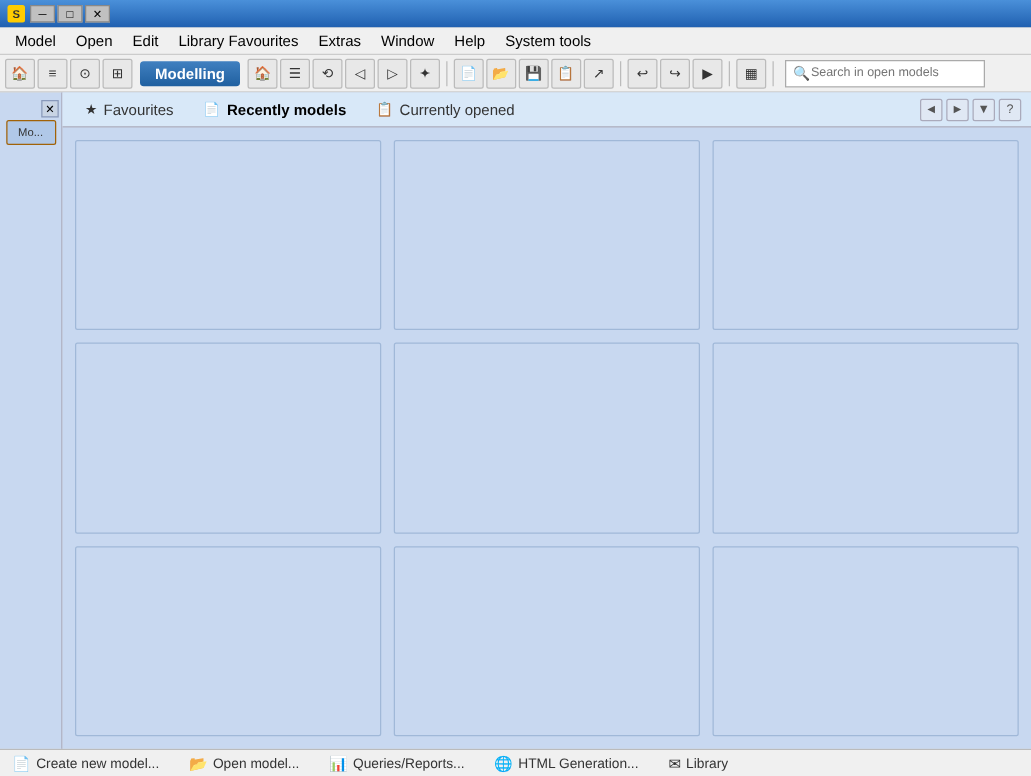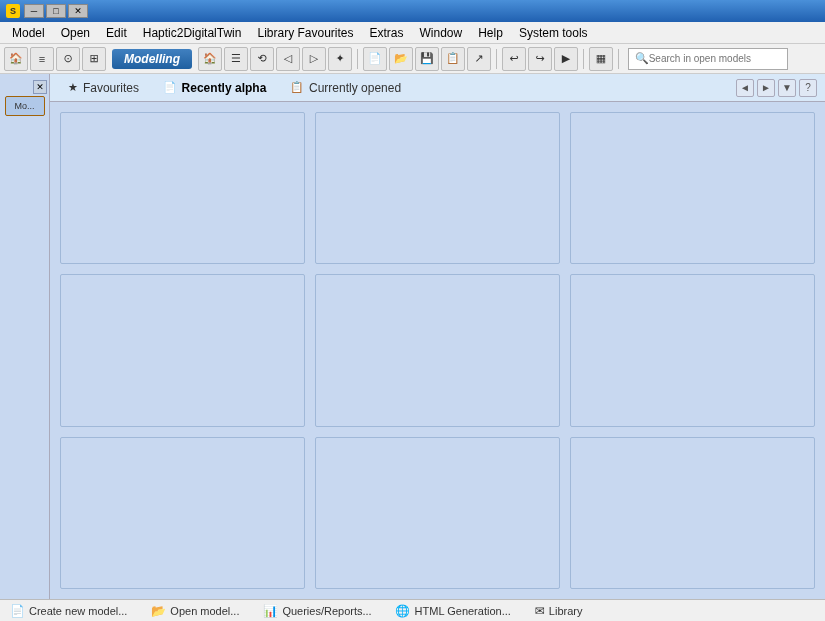--- a/index.html
+++ b/index.html
@@ -96,21 +96,20 @@
       color: #333;
     }
     .toolbar-label {
       background: linear-gradient(to bottom, #4080c0, #2060a0);
       color: white;
       padding: 3px 12px;
       border-radius: 3px;
       font-size: 12px;
       font-weight: bold;
       margin: 0 4px;
-      font-style: italic;
     }
     .toolbar-separator {
       width: 1px;
       height: 20px;
       background: #bbb;
       margin: 0 3px;
     }
     .search-box {
       background: white;
       border: 1px solid #aaa;
@@ -269,21 +268,20 @@
     <div class="title-bar-btn">─</div>
     <div class="title-bar-btn">□</div>
     <div class="title-bar-btn">✕</div>
   </div>
 </div>
 
 <div class="menu-bar">
   <span class="menu-item">Model</span>
   <span class="menu-item">Open</span>
   <span class="menu-item">Edit</span>
-  <span class="menu-item">Haptic2DigitalTwin</span>
   <span class="menu-item">Library Favourites</span>
   <span class="menu-item">Extras</span>
   <span class="menu-item">Window</span>
   <span class="menu-item">Help</span>
   <span class="menu-item">System tools</span>
 </div>
 
 <div class="toolbar">
   <div class="toolbar-btn">🏠</div>
   <div class="toolbar-btn">≡</div>
@@ -328,21 +326,21 @@
 
   <div class="content-area">
 
     <div class="tab-bar">
       <div class="tab-item">
         <span class="tab-icon">★</span>
         <span>Favourites</span>
       </div>
       <div class="tab-item active">
         <span class="tab-icon">📄</span>
-        <span>Recently alpha</span>
+        <span>Recently models</span>
       </div>
       <div class="tab-item">
         <span class="tab-icon">📋</span>
         <span>Currently opened</span>
       </div>
       <div class="tab-nav">
         <div class="tab-nav-btn">◄</div>
         <div class="tab-nav-btn">►</div>
         <div class="tab-nav-btn">▼</div>
         <div class="tab-nav-btn">?</div>

